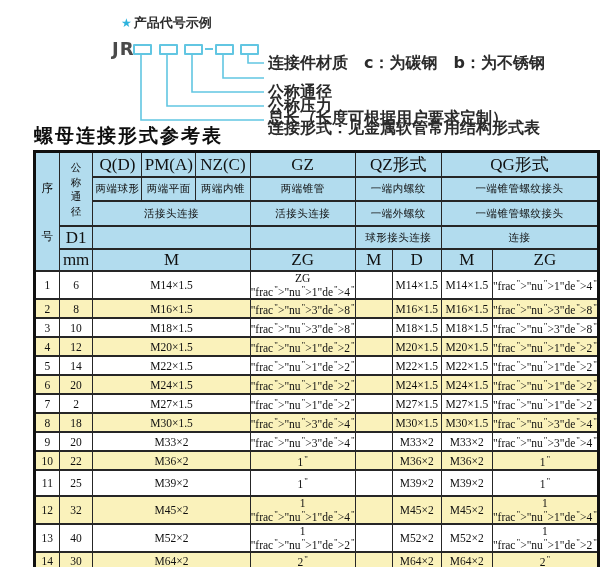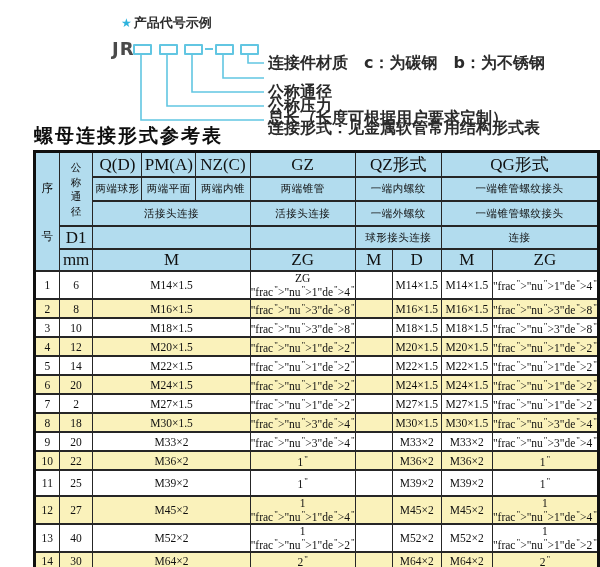--- a/index.html
+++ b/index.html
@@ -239,21 +239,21 @@
     <td>25</td>
     <td colspan="3">M39×2</td>
     <td>1<span class="inch">"</span></td>
     <td></td>
     <td>M39×2</td>
     <td>M39×2</td>
     <td>1<span class="inch">"</span></td>
   </tr>
           <tr style="height:19px;" class="alt">
     <td>12</td>
-    <td>27</td>
+    <td>32</td>
     <td colspan="3">M45×2</td>
     <td>1 <span class="&lt;span">"</span>frac<span class="inch">"</span>&gt;<span class="&lt;span">"</span>nu<span class="inch">"</span>&gt;1<span class="&lt;span">"</span>de<span class="inch">"</span>&gt;4<span class="inch">"</span></td>
     <td></td>
     <td>M45×2</td>
     <td>M45×2</td>
     <td>1 <span class="&lt;span">"</span>frac<span class="inch">"</span>&gt;<span class="&lt;span">"</span>nu<span class="inch">"</span>&gt;1<span class="&lt;span">"</span>de<span class="inch">"</span>&gt;4<span class="inch">"</span></td>
   </tr>
           <tr style="height:19px;">
     <td>13</td>
     <td>40</td>

